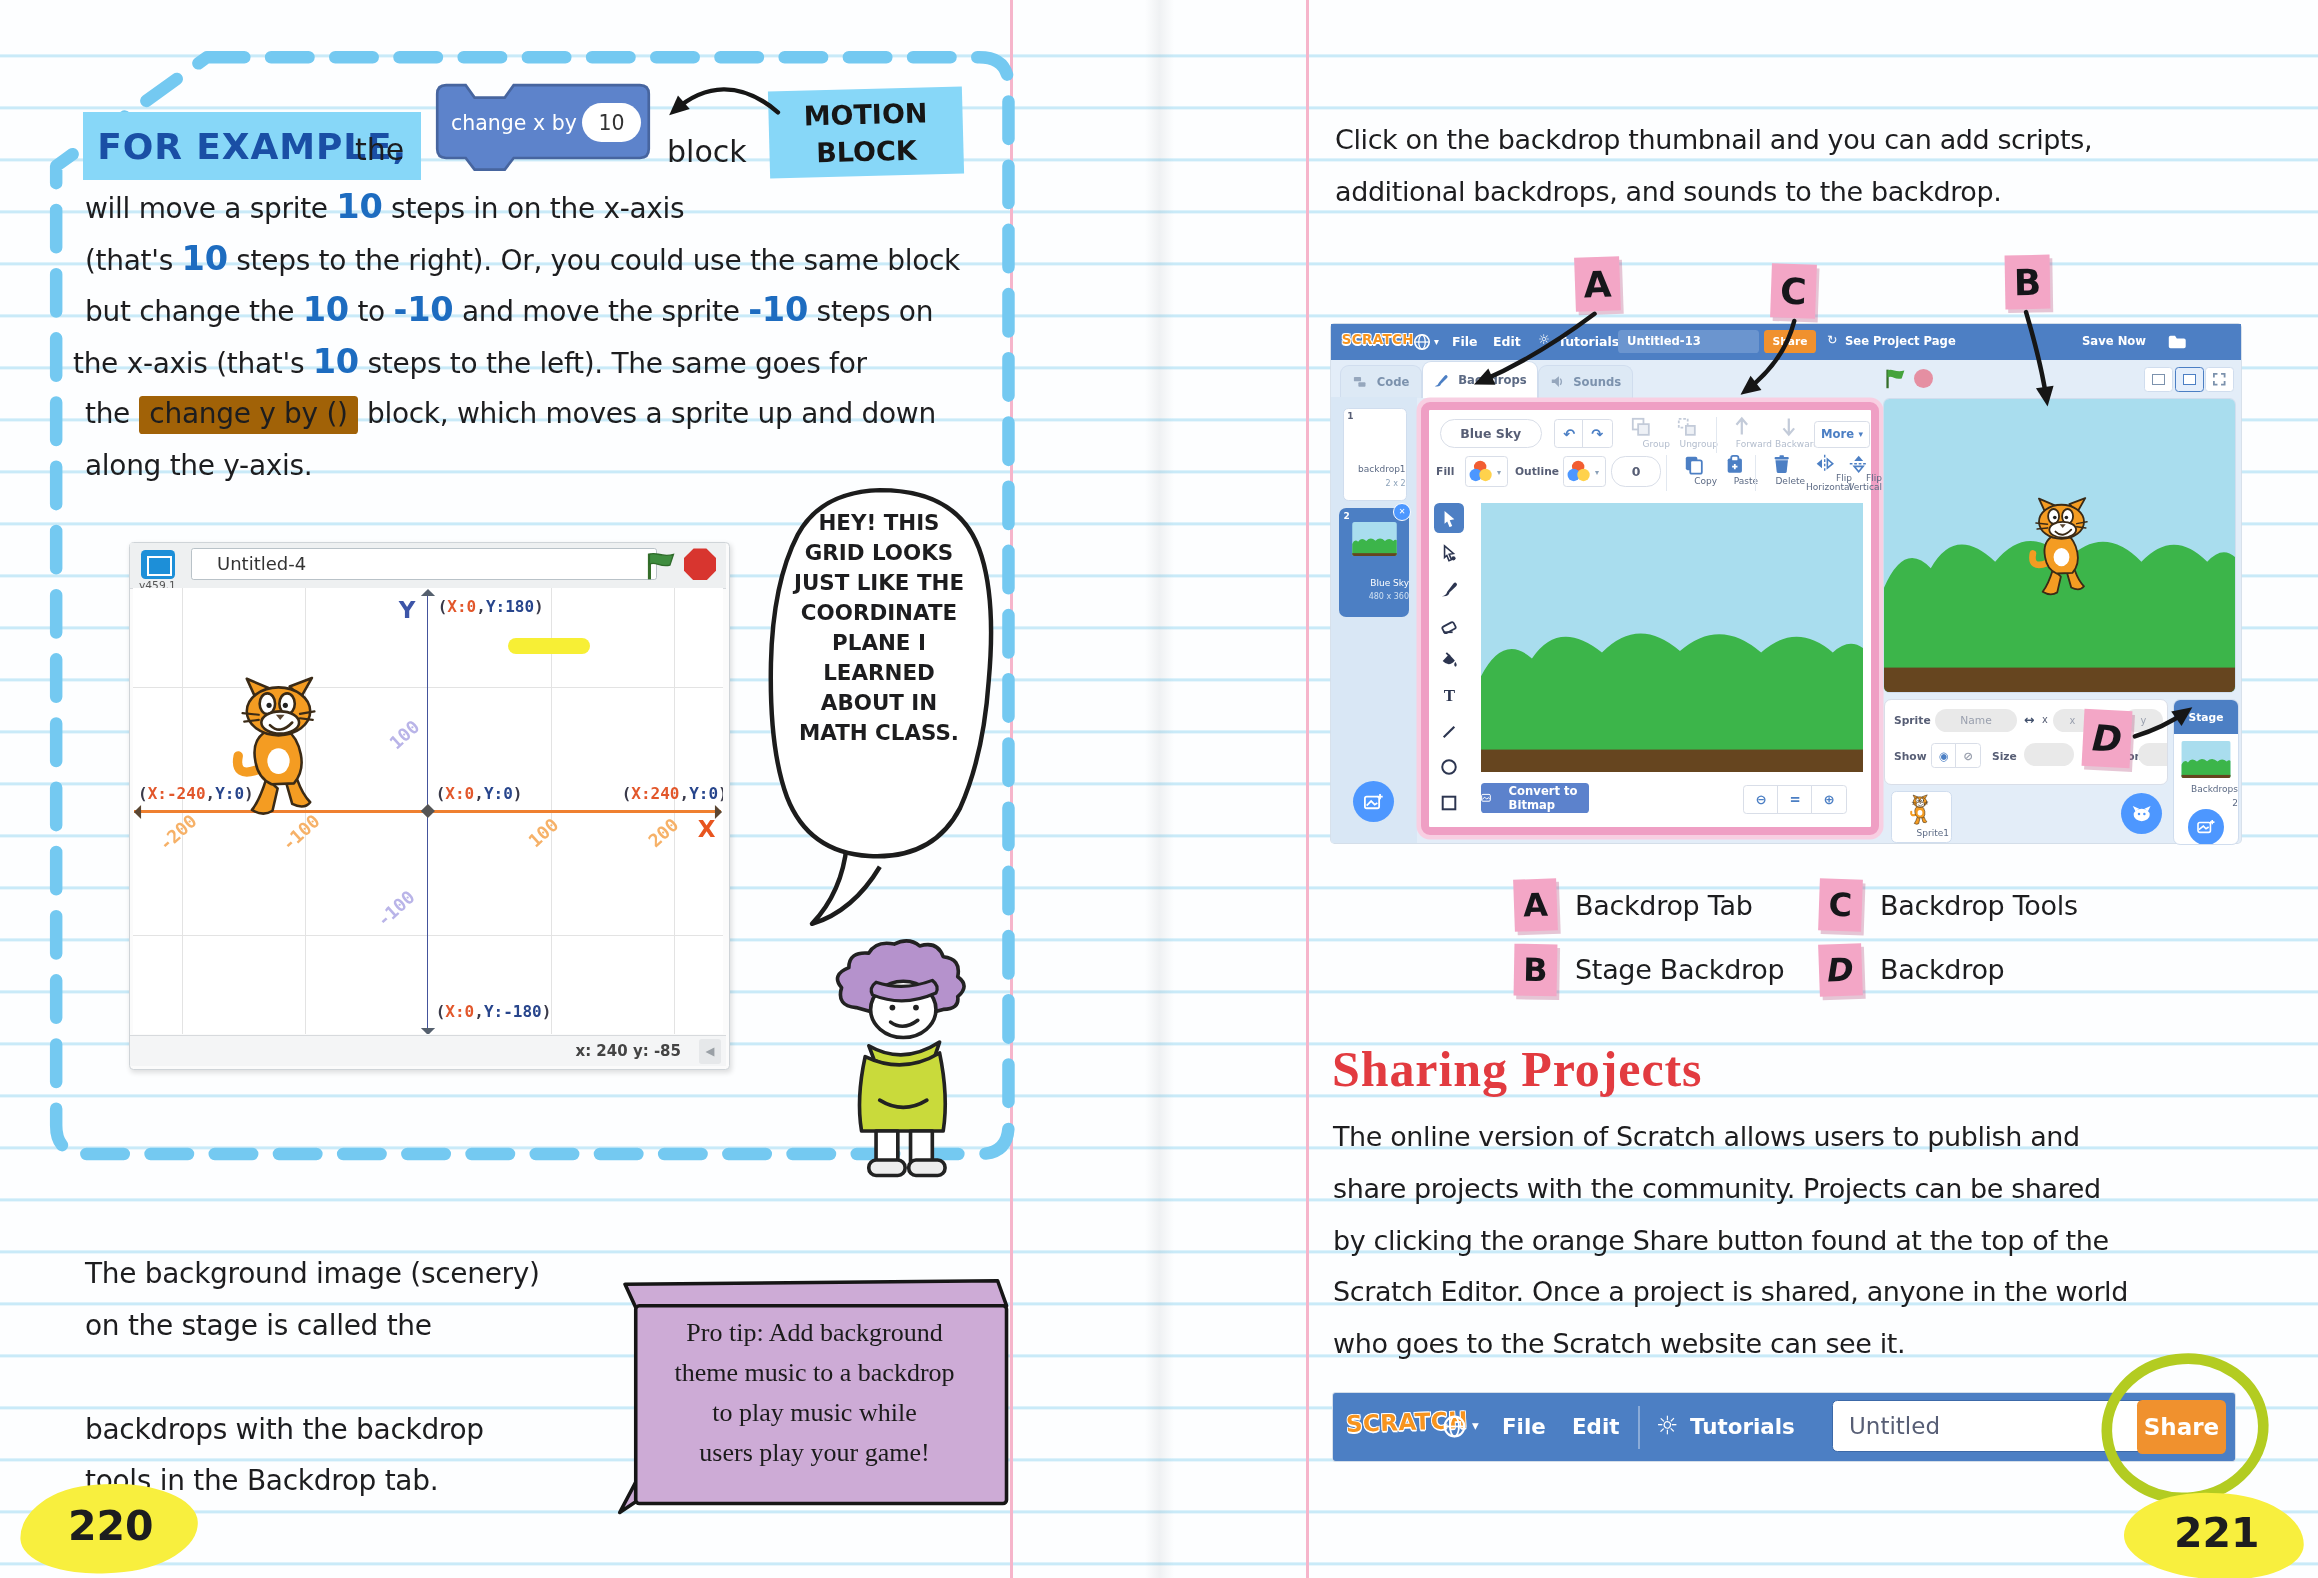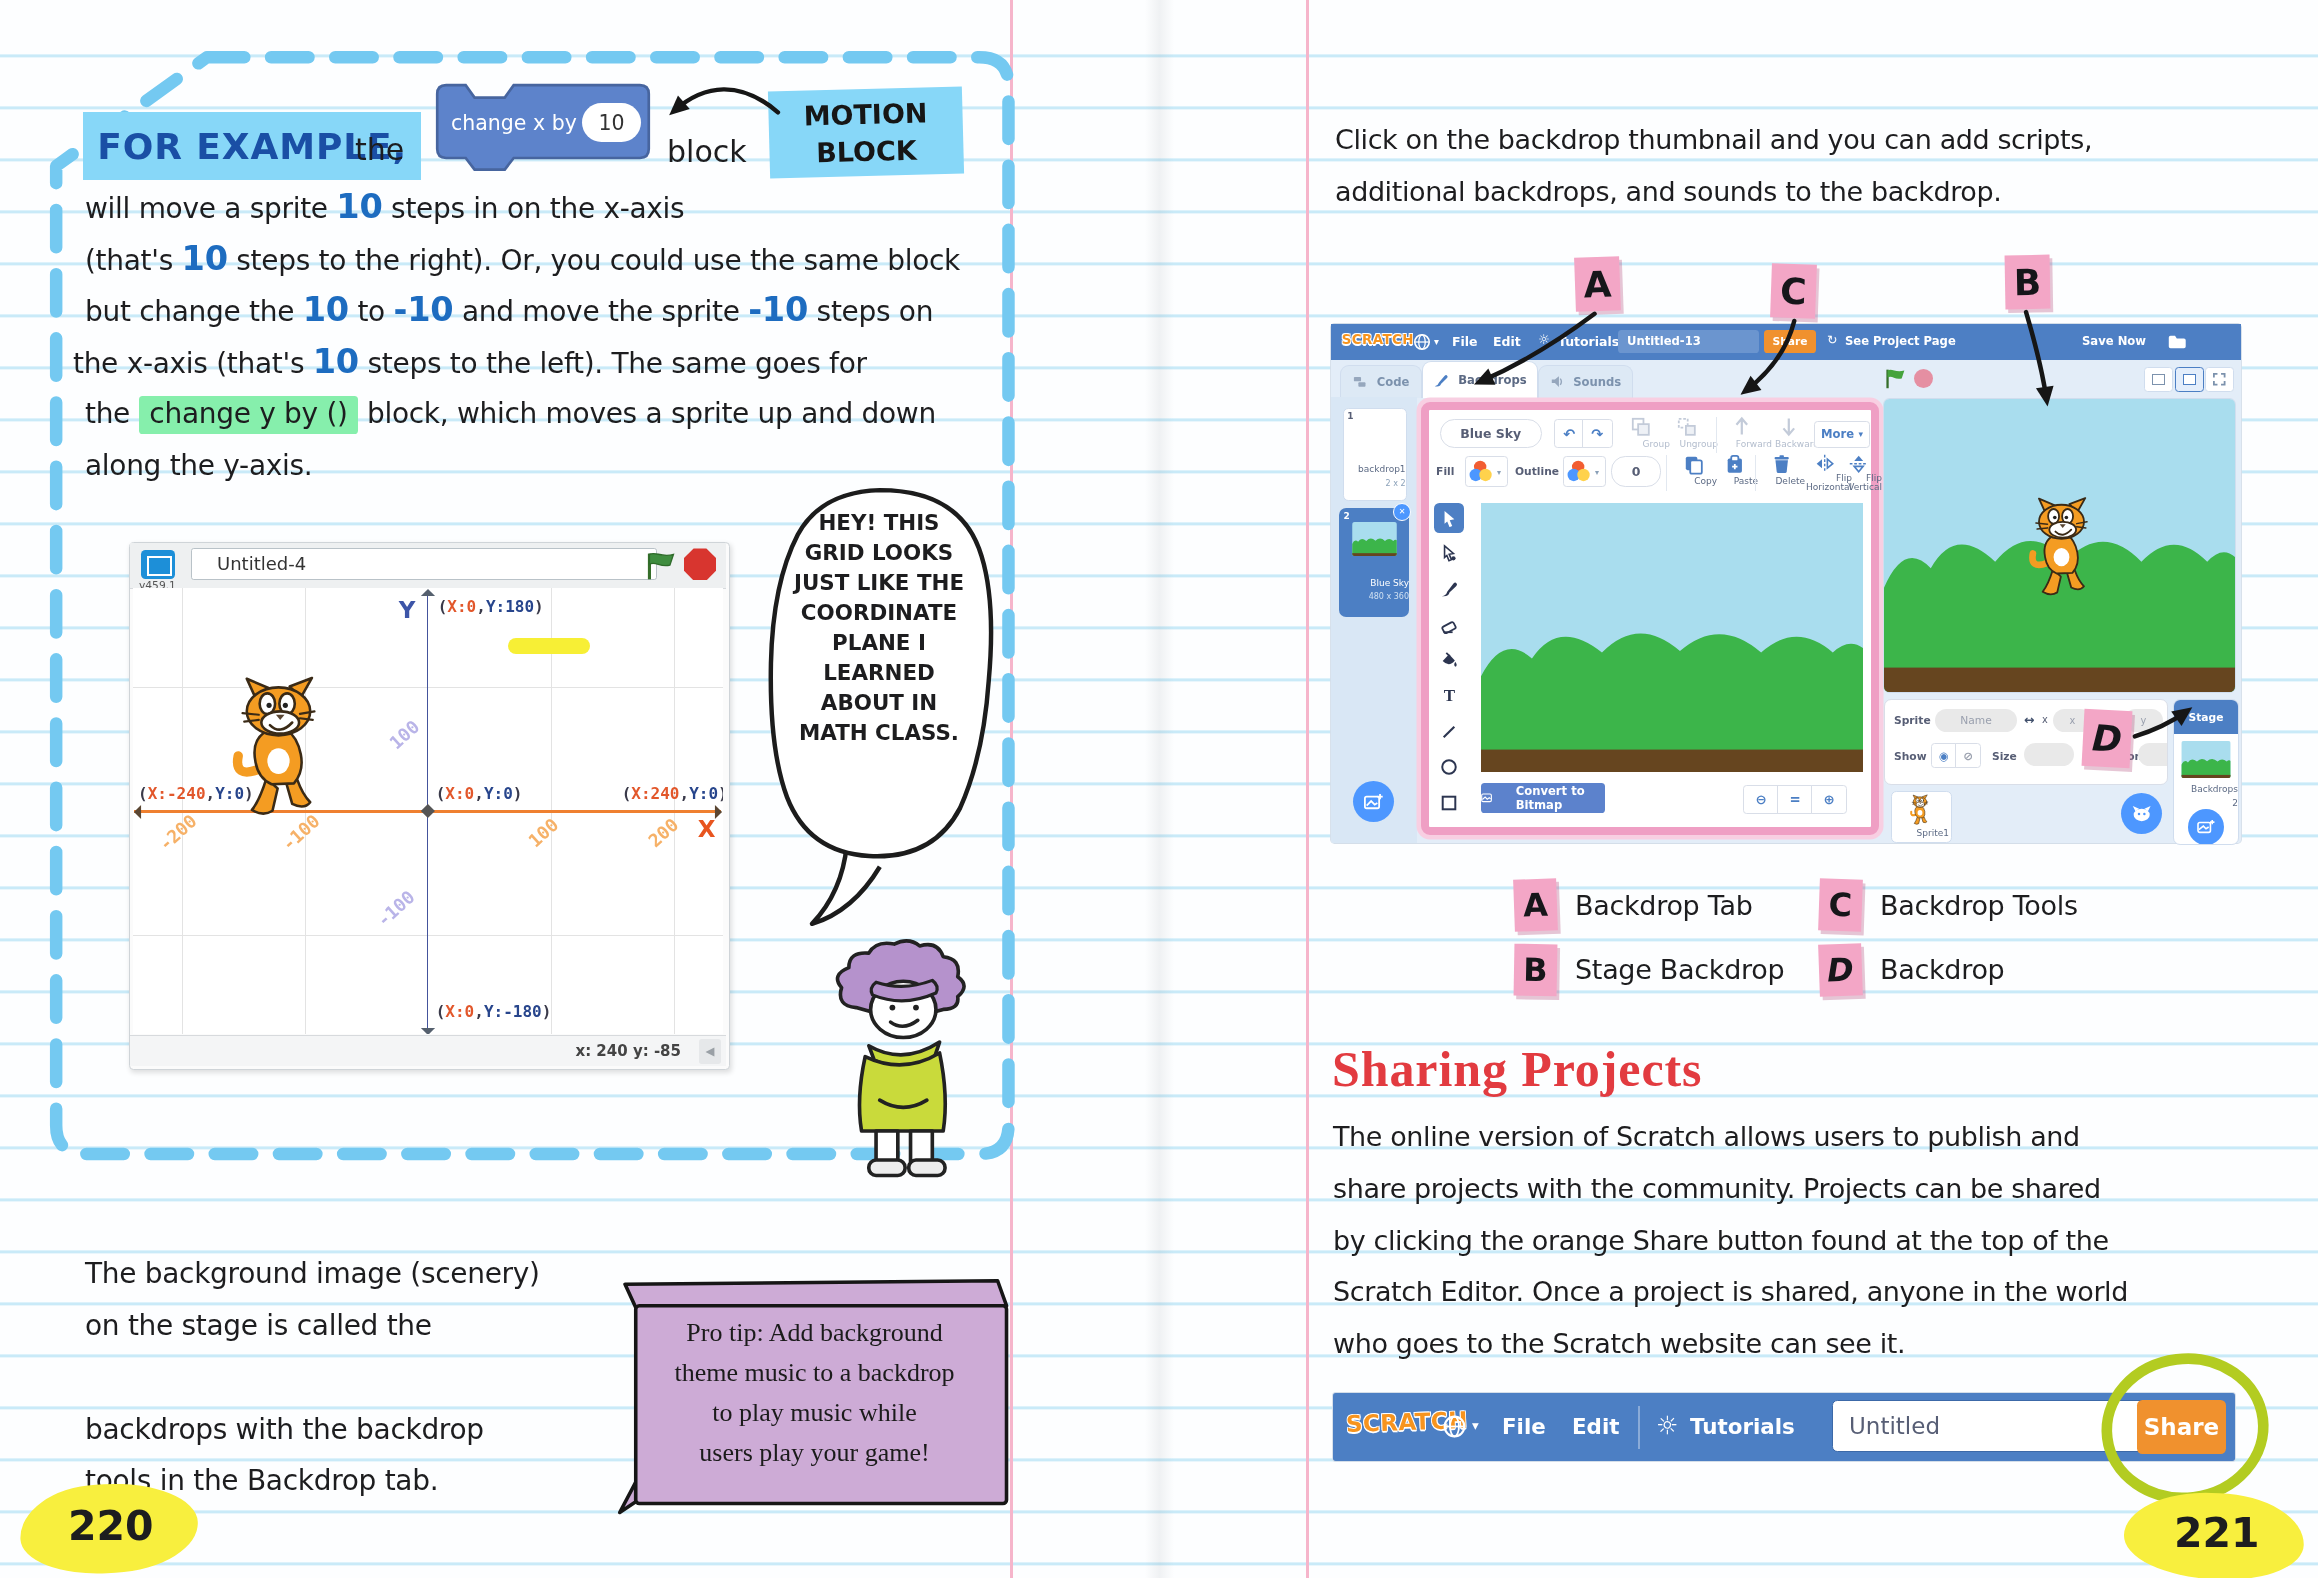--- a/index.html
+++ b/index.html
@@ -12,21 +12,21 @@
   .rules{position:absolute;inset:0;
     background-image:repeating-linear-gradient(to bottom,rgba(0,0,0,0) 0 49px,#c9eaf8 49px 52px);
     background-position:0 5.4px;pointer-events:none}
   .pinkline{position:absolute;top:0;bottom:0;width:2.7px;background:#f6b5cb}
   .gutter{position:absolute;top:0;bottom:0;left:1145px;width:28.5px;
     background:linear-gradient(to right,rgba(0,0,0,0) 0,rgba(120,130,140,.10) 50%,rgba(0,0,0,0) 100%)}
   
   .body-l{font-size:28px;line-height:52px;letter-spacing:-0.3px}
   .body-r{font-size:27px;line-height:52px;letter-spacing:-0.4px}
   .sg-n{color:#1d6cc0;font-weight:700;font-size:1.2em}
-  .sg-bhl{background:#86efac;padding:0.9px 10.7px 3.6px;border-radius:3.6px}
+  .sg-bhl{background:#a16207;padding:0.9px 10.7px 3.6px;border-radius:3.6px}
   .sg-yhl{background:#f8ee3b;font-weight:800;letter-spacing:2.7px;padding:0 7.1px;font-size:1.05em}
   .sg-cx{color:#e2572b}
   .sg-cy{color:#27458c}
   .sg-cd{color:#3a3a4a}
   .hl-blue{background:#87d7f8}
   .mono{font-family:"DejaVu Sans Mono",monospace;font-weight:700;font-size:16px}
   .tick{font-family:"DejaVu Sans Mono",monospace;font-weight:700;font-size:18px}
   .sticky{position:absolute;background:#f3a6c6;box-shadow:2.7px 3.6px 0 rgba(182,92,136,.35);
     display:flex;align-items:center;justify-content:center;font-weight:700;font-size:36px;color:#16161a}
   .leg-label{font-size:27px;letter-spacing:-0.3px}
@@ -460,21 +460,21 @@
         </div>
       <div class="toolbtn" style="top:378px">
           <svg width="18" height="18" viewBox="0 0 20 20">
             <rect x="3" y="3" width="14" height="14" fill="none" stroke="#2c3550" stroke-width="2.2"></rect>
           </svg>
         </div>
 
       <svg class="abs" style="left:52px;top:93px" width="382" height="269" viewBox="0 0 480 360" preserveAspectRatio="none">
           <use href="#sym-hills"></use>
         </svg>
-      <div class="abs c" style="left:52px;top:373px;width:124px;height:30px;background:#5c82cc;border-radius:3.6px;color:#fff;font-size:11.6px;font-weight:700;gap:24px">
+      <div class="abs c" style="left:52px;top:373px;width:108px;height:30px;background:#5c82cc;border-radius:3.6px;color:#fff;font-size:11.6px;font-weight:700;gap:18px">
         <svg width="14.3" height="11.6" viewBox="0 0 15.4688 13">
             <rect x="1" y="1" width="14" height="11" rx="2" fill="none" stroke="#fff" stroke-width="1.6"></rect>
             <path d="M2 9 L6 5.5 L9 8.5 L12 6.5 L14 8" fill="none" stroke="#fff" stroke-width="1.6"></path>
           </svg>
         <span>Convert to Bitmap</span>
       </div>
       <div class="ebtn abs" style="left:314px;top:375px;width:34px;height:27px;border-radius:3.6px 0 0 3.6px;font-size:13.4px">⊖</div>
       <div class="ebtn abs" style="left:348px;top:375px;width:34px;height:27px;border-radius:0;font-size:13.4px">=</div>
       <div class="ebtn abs" style="left:382px;top:375px;width:34px;height:27px;border-radius:0 3.6px 3.6px 0;font-size:13.4px">⊕</div>
     </div>

